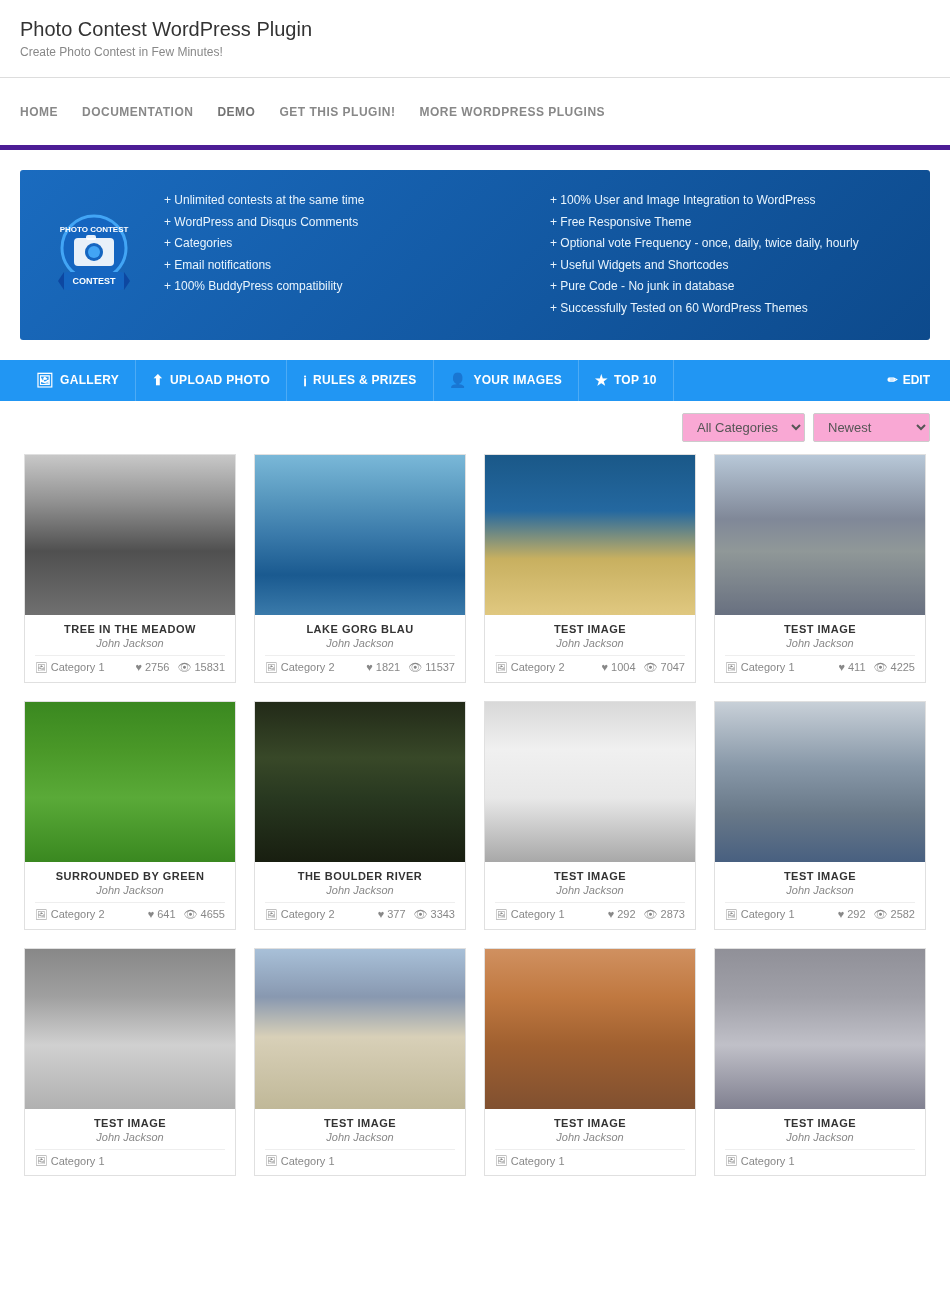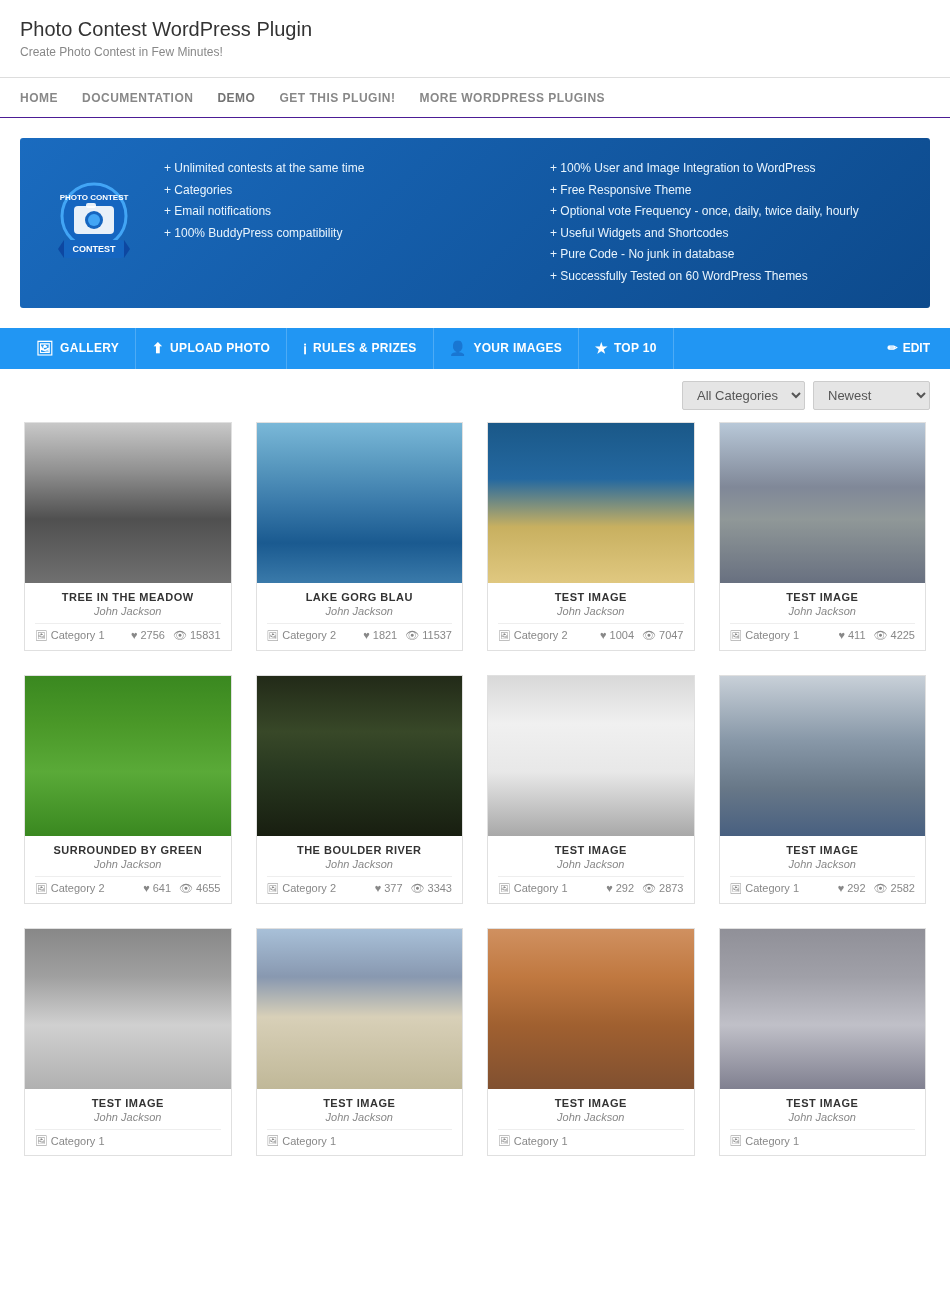--- a/index.html
+++ b/index.html
@@ -2,44 +2,44 @@
 <html><head>
   <meta charset="utf-8">
   <style>
     * { box-sizing: border-box; margin: 0; padding: 0; }
     body { font-family: 'Helvetica Neue', Arial, sans-serif; background: #fff; color: #333; font-size: 13px; }
 
     .site-header { padding: 18px 20px 8px 20px; }
     .site-title { font-size: 20px; font-weight: 300; color: #333; margin-bottom: 4px; }
     .site-tagline { font-size: 12px; color: #888; }
 
-    .nav-bar { border-top: 1px solid #ddd; border-bottom: 1px solid #4c1d95; padding: 12px 20px; margin: 10px 0; }
+    .nav-bar { border-top: 1px solid #ddd; border-bottom: 5px solid #4c1d95; padding: 26px 20px; margin: 10px 0; }
     .nav-bar ul { list-style: none; display: flex; gap: 24px; }
     .nav-bar li a { text-decoration: none; color: #888; font-size: 12px; font-weight: 600; letter-spacing: 0.5px; text-transform: uppercase; }
     .nav-bar li.active a { color: #737373; }
 
     .banner { background: linear-gradient(135deg, #1a6bbf 0%, #0d4a8c 100%); padding: 20px 24px; margin: 20px 20px; display: flex; align-items: center; gap: 20px; border-radius: 3px; }
     .banner-logo { width: 100px; height: 90px; flex-shrink: 0; display: flex; align-items: center; justify-content: center; }
     .banner-logo svg { width: 100px; height: 90px; }
     .banner-features { display: flex; gap: 30px; flex: 1; }
     .banner-col { flex: 1; }
     .banner-col p { color: #e8f4fd; font-size: 12px; line-height: 1.8; }
 
     .gallery-nav { background: #2196F3; padding: 0 20px; display: flex; align-items: center; justify-content: space-between; }
     .gallery-nav-left { display: flex; gap: 0; }
     .gallery-nav-item { display: flex; align-items: center; gap: 6px; padding: 11px 16px; color: #fff; font-size: 12px; font-weight: 600; text-transform: uppercase; letter-spacing: 0.3px; cursor: pointer; border-right: 1px solid rgba(255,255,255,0.2); }
     .gallery-nav-item:first-child { border-left: none; }
     .gallery-nav-item .nav-icon { font-size: 14px; }
     .gallery-nav-right { display: flex; align-items: center; }
     .edit-btn { color: #fff; font-size: 12px; font-weight: 600; display: flex; align-items: center; gap: 5px; }
 
     .filter-bar { display: flex; justify-content: flex-end; gap: 8px; padding: 12px 20px 8px 20px; }
-    .filter-select { padding: 5px 10px; border: 1px solid #ccc; background: #e5e5e5; font-size: 13px; color: #555; border-radius: 2px; cursor: pointer; }
-
-    .gallery-grid { display: grid; grid-template-columns: repeat(4, 1fr); gap: 16px; padding: 0 20px 20px 20px; }
+    .filter-select { padding: 5px 10px; border: 1px solid #ccc; background: #f9a8d4; font-size: 13px; color: #555; border-radius: 2px; cursor: pointer; }
+
+    .gallery-grid { display: grid; grid-template-columns: repeat(4, 1fr); gap: 10px; padding: 0 20px 20px 20px; }
     .gallery-item { border: 1px solid #e0e0e0; margin: 4px; background: #fff; }
     .photo-placeholder { width: 100%; height: 160px; display: flex; align-items: center; justify-content: center; font-size: 11px; color: #999; }
     .gallery-item-info { padding: 8px 10px; }
     .item-title { font-size: 11px; font-weight: 700; text-align: center; letter-spacing: 0.5px; color: #333; margin-bottom: 2px; }
     .item-author { font-size: 11px; color: #888; text-align: center; font-style: italic; margin-bottom: 6px; }
     .item-meta { display: flex; align-items: center; gap: 8px; font-size: 11px; color: #888; border-top: 1px solid #eee; padding-top: 5px; }
     .item-meta-cat { display: flex; align-items: center; gap: 3px; }
     .item-meta-votes { display: flex; align-items: center; gap: 3px; margin-left: auto; }
     .item-meta-views { display: flex; align-items: center; gap: 3px; }
 
@@ -76,20 +76,21 @@
 
       <rect x="20" y="62" width="60" height="18" rx="3" fill="#1565C0"></rect>
       <polygon points="20,62 14,71 20,80" fill="#0d47a1"></polygon>
       <polygon points="80,62 86,71 80,80" fill="#0d47a1"></polygon>
       <text x="50" y="74" text-anchor="middle" fill="white" font-size="9" font-weight="bold" font-family="Arial">CONTEST</text>
     </svg>
   </div>
   <div class="banner-features">
     <div class="banner-col" id="banner-left">
         <p>+ Unlimited contests at the same time</p>
+        <p>+ WordPress and Disqus Comments</p>
         <p>+ Categories</p>
         <p>+ Email notifications</p>
         <p>+ 100% BuddyPress compatibility</p>
       </div>
     <div class="banner-col" id="banner-right">
         <p>+ 100% User and Image Integration to WordPress</p>
         <p>+ Free Responsive Theme</p>
         <p>+ Optional vote Frequency - once, daily, twice daily, hourly</p>
         <p>+ Useful Widgets and Shortcodes</p>
         <p>+ Pure Code - No junk in database</p>

